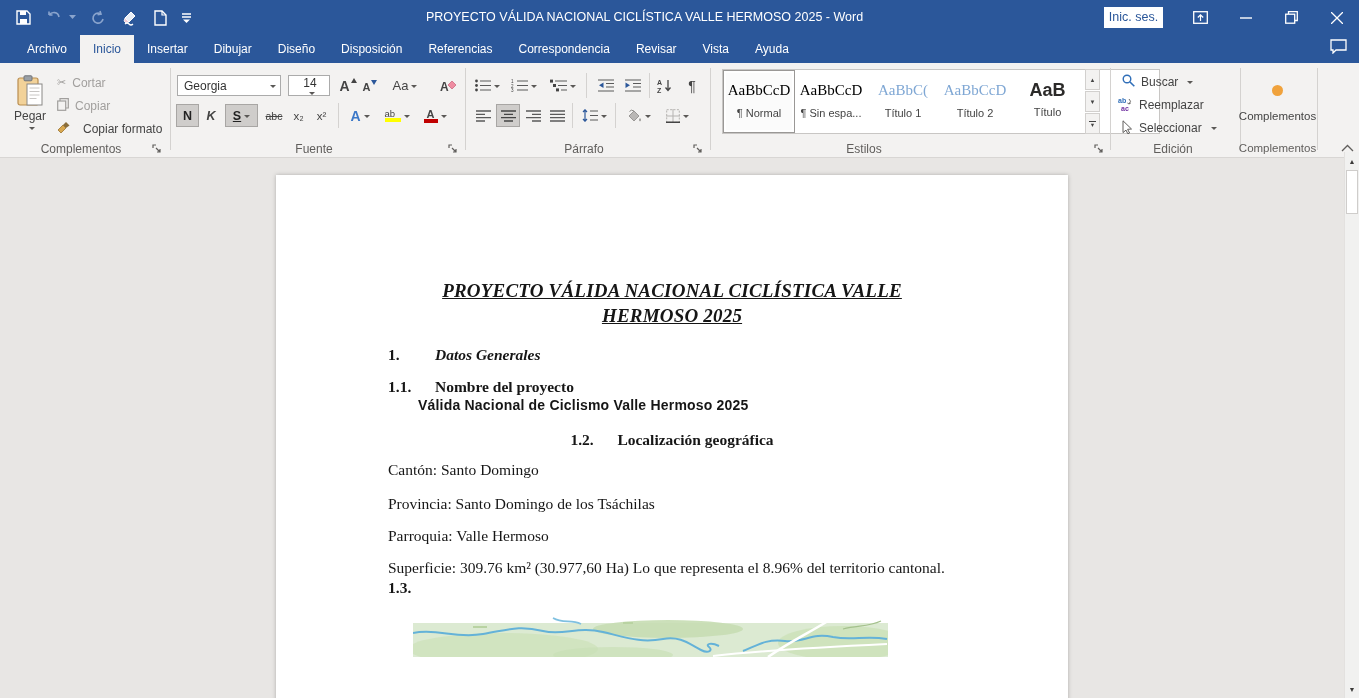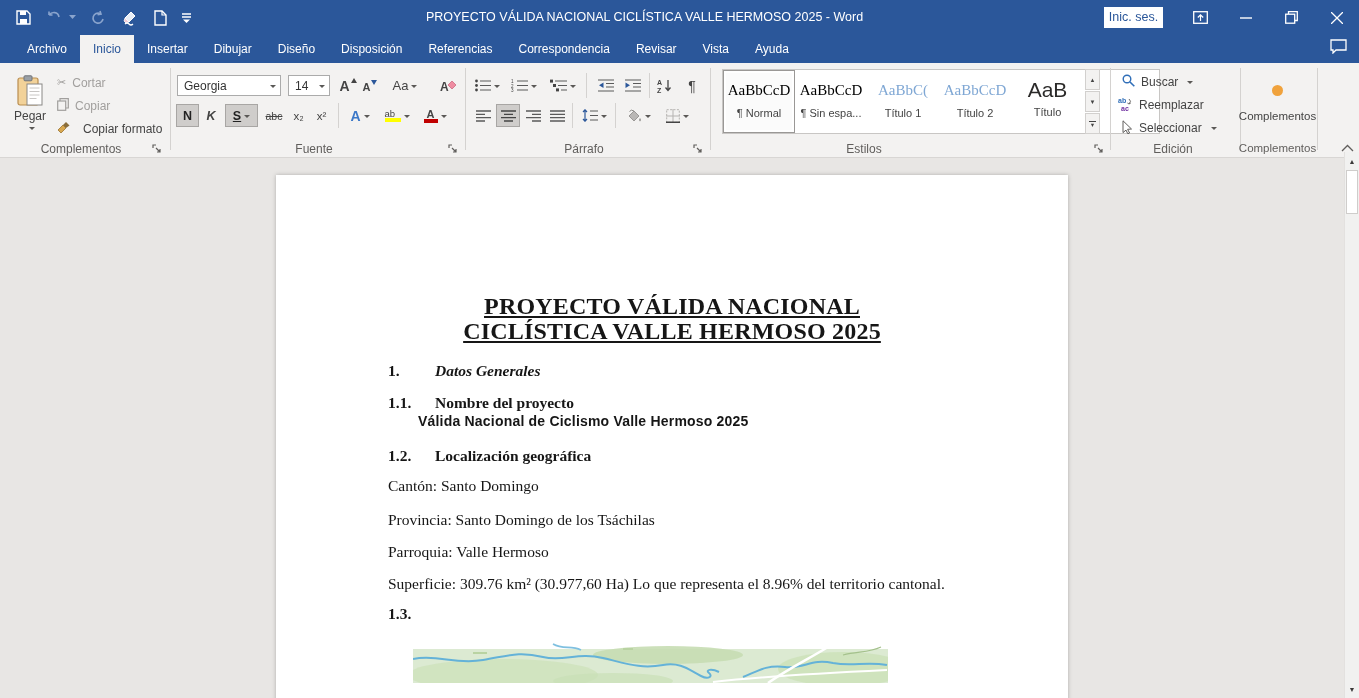--- a/index.html
+++ b/index.html
@@ -47,22 +47,22 @@
   .gstrip { position:absolute; left:1085px; top:6px; width:15px; height:65px; }
   .gs-btn { width:15px; height:21px; background:#f3f2f1; border:1px solid #d2d0ce; display:flex;
     align-items:center; justify-content:center; font-size:6px; color:#444; }
   
   .edit-item { position:absolute; left:1122px; display:flex; align-items:center; gap:6px; font-size:12px; color:#444; height:20px; }
   
   .docarea { position:absolute; top:158px; left:0; right:0; bottom:0; background:#e8e6e4; }
   .page { position:absolute; left:276px; top:17px; width:792px; height:560px; background:#fff;
     box-shadow:0 0 4px rgba(0,0,0,.25); }
   .pagecontent { padding:103px 112px 0 112px; font-family:"Liberation Serif", serif; color:#161616; }
-  .doc-title { max-width:516px; margin:16px auto; text-align:center; font-size:24px; line-height:25px;
-    font-weight:bold; text-decoration:underline; letter-spacing:.2px; }
+  .doc-title { max-width:516px; margin:0 auto; text-align:center; font-size:19px; line-height:25px;
+    font-weight:bold; text-decoration:underline; letter-spacing:.2px;font-style:italic; }
   .hrow { display:flex; font-weight:bold; font-size:15.5px; line-height:20px; }
   .hnum { width:47px; flex:none; }
   .ital { font-style:italic; }
   .body-p { font-size:15.5px; line-height:21px; margin:0; }
   .project-p { font-family:"Liberation Sans", sans-serif; font-weight:bold; font-size:14px; margin:0 0 0 30px; letter-spacing:.2px; }
   .mapwrap { margin:19px 0 0 25px; width:475px; height:40px; }
   
   .vscroll { position:absolute; right:0; top:152px; bottom:0; width:15px; background:#f1f1f0; border-left:1px solid #e3e1df; z-index:20; }
   .sb-btn { position:absolute; left:1px; right:1px; height:16px; display:flex; align-items:center; justify-content:center; font-size:7px; color:#3b3a39; }
   .sb-thumb { position:absolute; left:1px; right:1px; top:18px; height:44px; background:#fff; border:1px solid #cfcdcb; }
@@ -197,21 +197,21 @@
   <span class="launcher" style="left:152px;"><svg width="11" height="11" viewBox="0 0 11 11">
         <path d="M1 4 V1 H4 M4 4 L8 8 M8 5 V8 H5" fill="none" stroke="#605e5c" stroke-width="1.2"></path>
       </svg></span>
   <div class="rsep" style="left:170px;"></div>
 
   <div class="combo" style="left:177px; width:104px;">
     <span>Georgia</span>
     <span class="spacer"></span>
       <span class="dd"></span>
   </div>
-  <div class="combo" style="left:288px; width:42px;">
+  <div class="combo" style="left:288px; width:42px;flex-direction:column;">
     <span>14</span>
     <span class="spacer"></span>
       <span class="dd"></span>
   </div>
   <div class="rbtn" style="left:337px; top:12px; width:22px; height:21px; font-size:14px; font-weight:bold;">
     <span>A</span>
     <svg width="6" height="5" viewBox="0 0 6 5" style="margin:-10px 0 0 1px">
         <path d="M0 5 L3 0 L6 5 Z" fill="#444"></path>
       </svg>
   </div>
@@ -389,21 +389,21 @@
     </div>
     <div class="stylecard">
       <div class="sprev" style="color:#7fa7d4;">AaBbC(</div>
       <div class="sname">Título 1</div>
     </div>
     <div class="stylecard">
       <div class="sprev" style="color:#7fa7d4;">AaBbCcD</div>
       <div class="sname">Título 2</div>
     </div>
     <div class="stylecard" style="width:73px">
-      <div class="sprev" style="font-family:'Liberation Sans',sans-serif; font-weight:400; font-size:21px; line-height:24px; margin-top:-4px; color:#2b2a29;text-align:center;">AaB</div>
+      <div class="sprev" style="font-family:'Liberation Sans',sans-serif; font-weight:700; font-size:18px; line-height:24px; margin-top:-4px; color:#2b2a29;text-align:center;">AaB</div>
       <div class="sname" style="margin-top:4px">Título</div>
     </div>
   </div>
   <div class="gstrip">
     <div class="gs-btn">▲</div>
     <div class="gs-btn" style="margin-top:1px">▼</div>
     <div class="gs-btn" style="margin-top:1px; flex-direction:column; font-size:5.5px; line-height:3px;"><span style="display:block;width:7px;border-top:1px solid #444;margin-bottom:2px"></span>▼</div>
   </div>
   <div class="grouplabel" style="left:668px; width:392px;">Estilos</div>
   <span class="launcher" style="left:1094px;"><svg width="11" height="11" viewBox="0 0 11 11">
@@ -459,31 +459,31 @@
         <span class="ital">Datos Generales</span>
       </div>
 
       <div class="hrow" style="margin-top:12px;">
         <span class="hnum">1.1.</span>
         <span>Nombre del proyecto</span>
       </div>
 
       <p class="project-p" style="">Válida Nacional de Ciclismo Valle Hermoso 2025</p>
 
-      <div class="hrow" style="margin-top:17px;">
+      <div class="hrow" style="margin-top:17px;justify-content:center;">
         <span class="hnum">1.2.</span>
         <span>Localización geográfica</span>
       </div>
 
       <p class="body-p" style="margin-top:9px;">Cantón: Santo Domingo</p>
       <p class="body-p" style="margin-top:13px;">Provincia: Santo Domingo de los Tsáchilas</p>
       <p class="body-p" style="margin-top:11px;">Parroquia: Valle Hermoso</p>
       <p class="body-p" style="margin-top:11px;">Superficie: 309.76 km² (30.977,60 Ha) Lo que representa el 8.96% del territorio cantonal.</p>
 
-      <div class="hrow" style="margin-top:10px;">
+      <div class="hrow" style="">
         <span class="hnum">1.3.</span>
       </div>
 
       <div class="mapwrap">
         <svg width="475" height="40" viewBox="0 0 475 40">
           <rect x="0" y="0" width="475" height="40" fill="#ffffff"></rect>
           <rect x="0" y="6" width="475" height="34" fill="#dcead2"></rect>
           <ellipse cx="90" cy="32" rx="95" ry="16" fill="#cfe3bd" opacity="0.85"></ellipse>
           <ellipse cx="255" cy="12" rx="75" ry="9" fill="#c6ddb2" opacity="0.9"></ellipse>
           <ellipse cx="430" cy="26" rx="65" ry="17" fill="#cde2ba" opacity="0.85"></ellipse>

